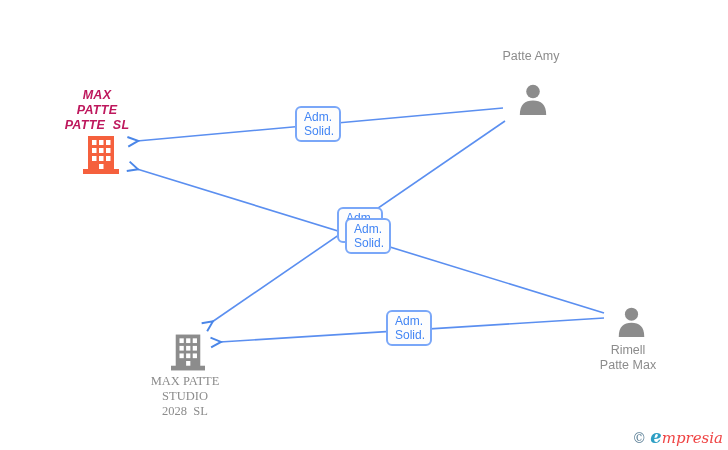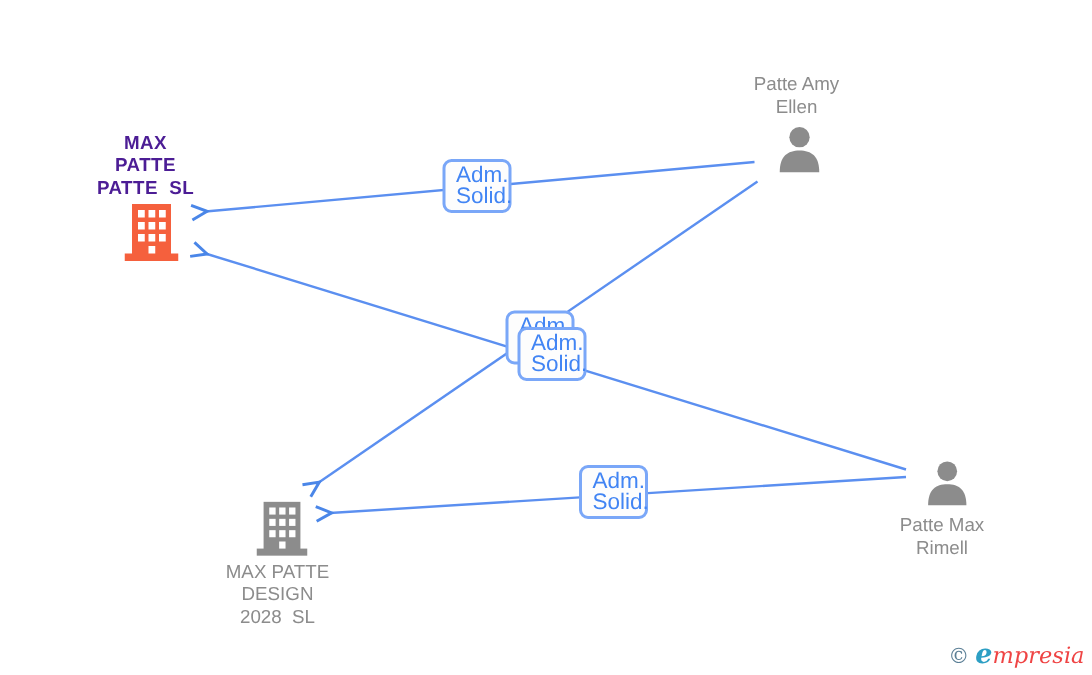--- a/index.html
+++ b/index.html
@@ -17,35 +17,35 @@
   .node-label{
     position:absolute;
     width:130px;
     text-align:center;
     font-size:12.5px;
     line-height:15px;
     color:#8c8c8c;
     white-space:pre;
     z-index:2;
   }
-  .node-label.bold{font-weight:bold;color:#4c1d95;letter-spacing:.3px;}
+  .node-label.bold{font-weight:bold;color:#be185d;letter-spacing:.3px;font-style:italic;}
 
   
   .node-icon{position:absolute;z-index:2;}
 
   
   .edge-box{
     position:absolute;
     width:46px;
     box-sizing:border-box;
     background:#fdfdfd;
     border:2px solid #7aa7f8;
     border-radius:6px;
     padding:2px 2px 2px 7px;
-    font-size:15px;
+    font-size:12px;
     line-height:14px;
     color:#4285f4;
     z-index:3;
   }
   .edge-box.back{z-index:3;}
   .edge-box.front{z-index:4;}
 
   
   #footer{
     position:absolute;
@@ -69,21 +69,21 @@
       <marker id="arrow" viewBox="0 0 12 12" refX="2.5" refY="6" markerWidth="13" markerHeight="13" markerUnits="userSpaceOnUse" orient="auto">
         <path d="M11,1.5 L1.5,6 L11,10.5" fill="none" stroke="#4a86e8" stroke-width="1.8"></path>
       </marker>
     </defs>
     <line x1="503" y1="108" x2="137" y2="141" stroke="#5b8ff0" stroke-width="1.6" marker-end="url(#arrow)"></line>
     <line x1="505" y1="121" x2="212" y2="322" stroke="#5b8ff0" stroke-width="1.6" marker-end="url(#arrow)"></line>
     <line x1="604" y1="313" x2="137" y2="169" stroke="#5b8ff0" stroke-width="1.6" marker-end="url(#arrow)"></line>
     <line x1="604" y1="318" x2="220" y2="342" stroke="#5b8ff0" stroke-width="1.6" marker-end="url(#arrow)"></line>
   </svg>
 
-  <div class="node-label" style="left:466px;top:49px;"><div>Patte Amy</div><div>Ellen</div></div>
+  <div class="node-label" style="left:466px;top:49px;"><div>Patte Amy</div></div>
   <div class="node-icon" style="left:517px;top:83px;">
     <svg width="32" height="32" viewBox="0 0 34 34">
       <circle cx="17" cy="9" r="7.2" fill="#8c8c8c"></circle>
       <path d="M3,34 C3,22.5 8.5,18.5 17,18.5 C25.5,18.5 31,22.5 31,34 Z" fill="#8c8c8c"></path>
     </svg>
   </div>
 
   <div class="node-label bold" style="left:32px;top:88px;"><div>MAX</div><div>PATTE</div><div>PATTE  SL</div></div>
   <div class="node-icon" style="left:83px;top:136px;">
     <svg width="36" height="38" viewBox="0 0 36 38">
@@ -115,29 +115,29 @@
         <rect x="9" y="12" width="4.5" height="5"></rect>
           <rect x="16" y="12" width="4.5" height="5"></rect>
           <rect x="23" y="12" width="4.5" height="5"></rect>
         <rect x="9" y="20" width="4.5" height="5"></rect>
           <rect x="16" y="20" width="4.5" height="5"></rect>
           <rect x="23" y="20" width="4.5" height="5"></rect>
         <rect x="16" y="28" width="4.5" height="5"></rect>
       </g>
     </svg>
   </div>
-  <div class="node-label" style="left:120px;top:374px;"><div>MAX PATTE</div><div>DESIGN</div><div>2028  SL</div></div>
+  <div class="node-label" style="left:120px;top:374px;font-family:Liberation Serif, serif;"><div>MAX PATTE</div><div>STUDIO</div><div>2028  SL</div></div>
 
   <div class="node-icon" style="left:616px;top:306px;">
     <svg width="31" height="31" viewBox="0 0 34 34">
       <circle cx="17" cy="9" r="7.2" fill="#8c8c8c"></circle>
       <path d="M3,34 C3,22.5 8.5,18.5 17,18.5 C25.5,18.5 31,22.5 31,34 Z" fill="#8c8c8c"></path>
     </svg>
   </div>
-  <div class="node-label" style="left:563px;top:343px;"><div>Patte Max</div><div>Rimell</div></div>
+  <div class="node-label" style="left:563px;top:343px;"><div>Rimell</div><div>Patte Max</div></div>
 
   <div class="edge-box" style="left:295px;top:106px;">
       <div>Adm.</div>
       <div>Solid.</div>
     </div>
 
   <div class="edge-box back" style="left:337px;top:207px;">
       <div>Adm.</div>
       <div>Solid.</div>
     </div>

